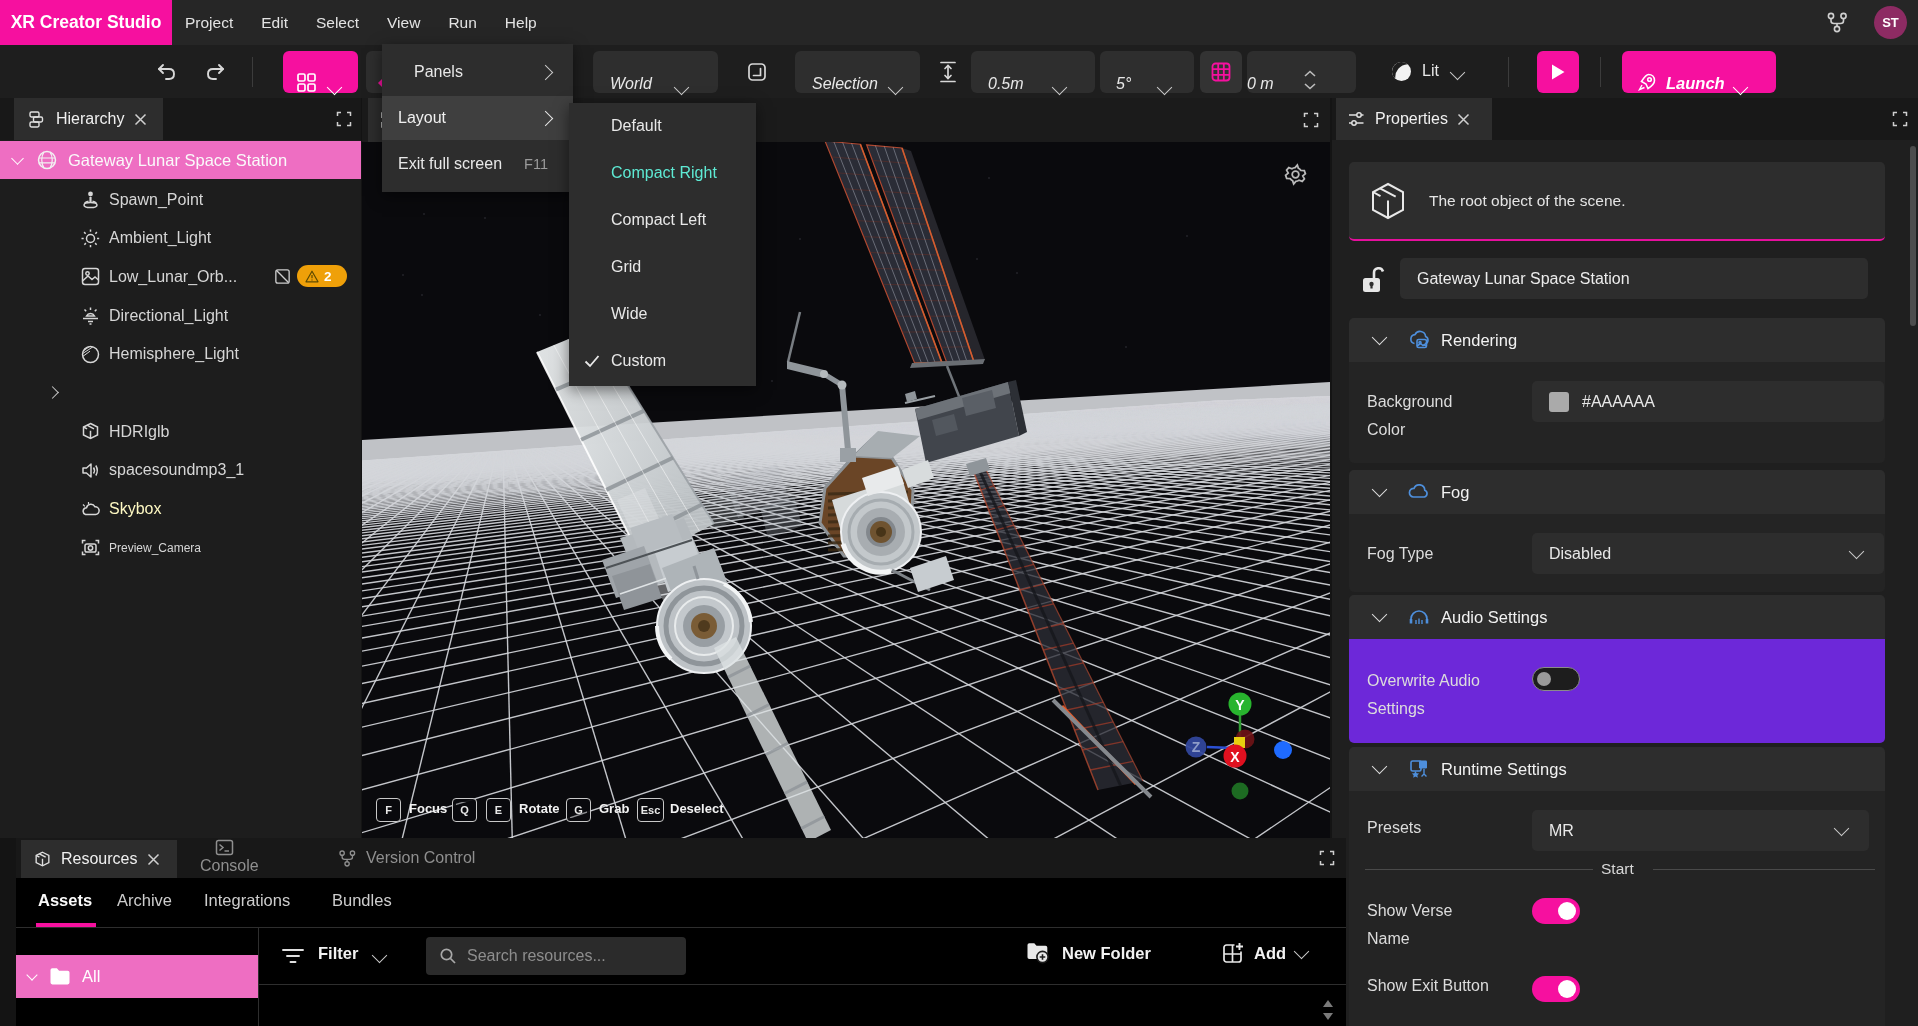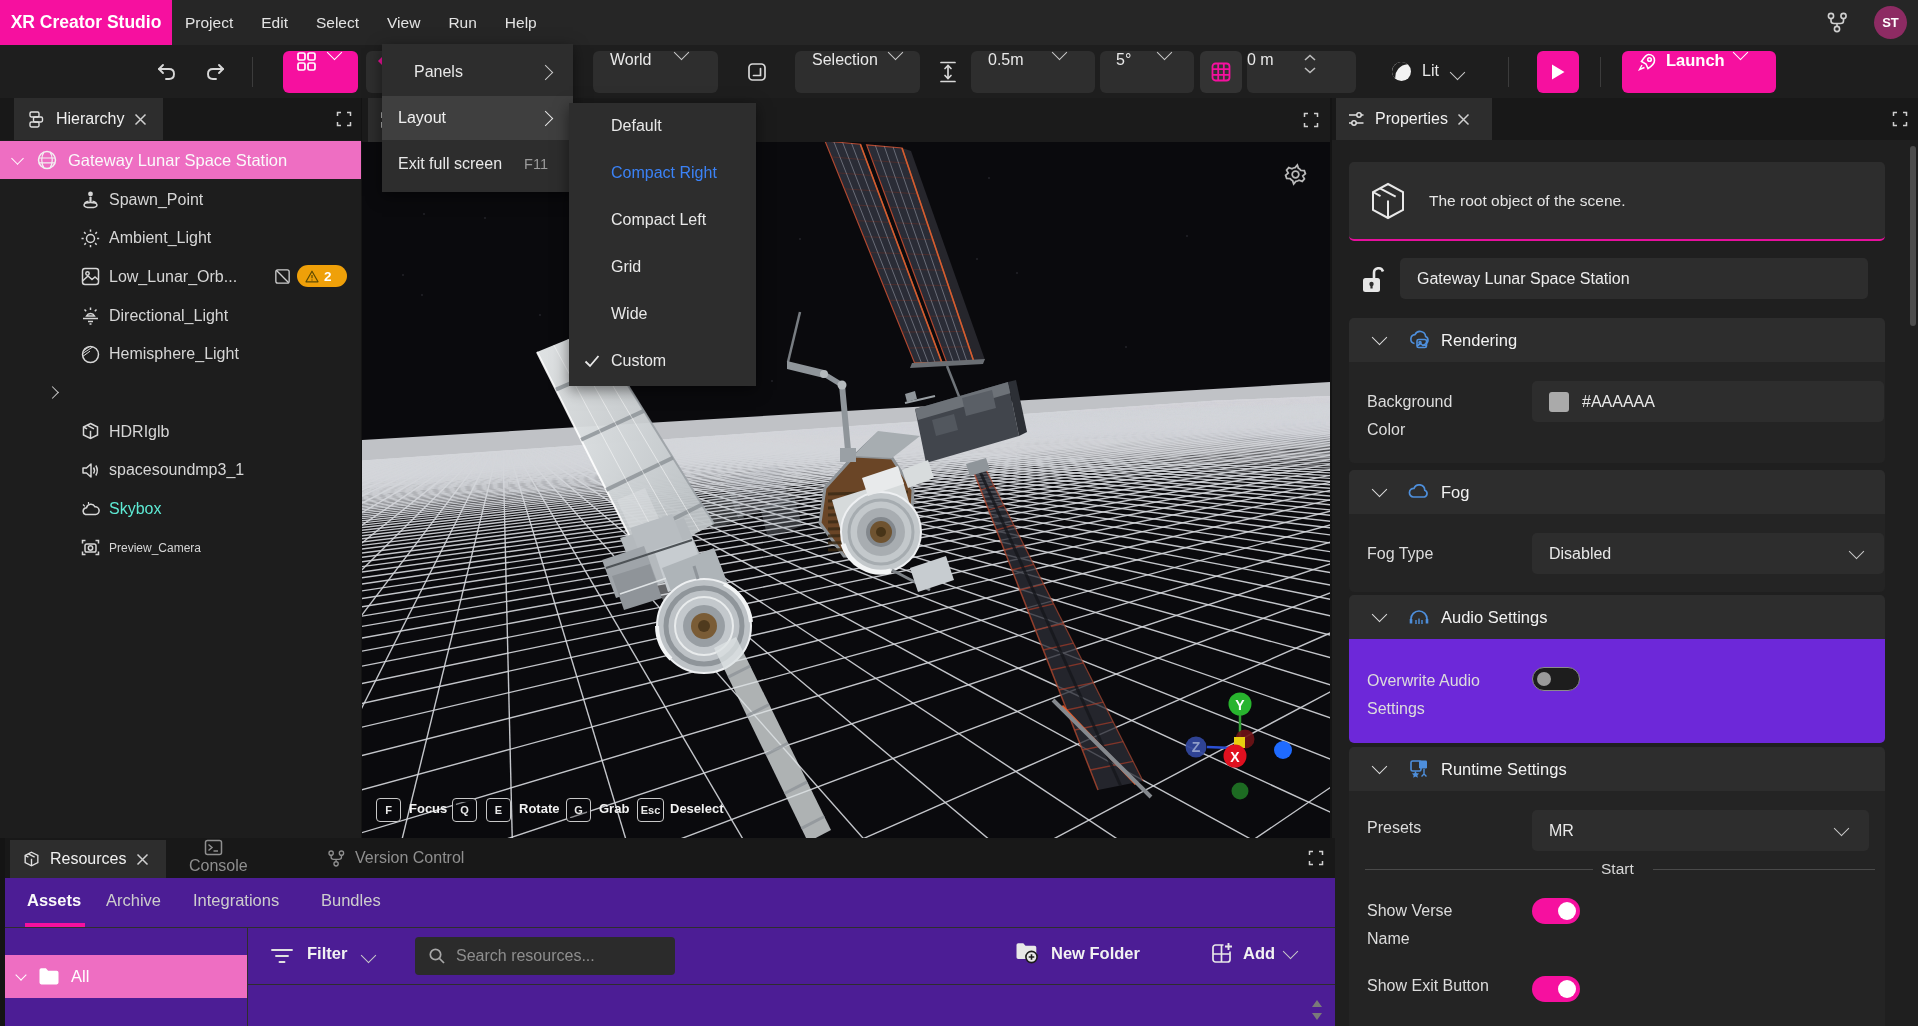--- a/index.html
+++ b/index.html
@@ -1,17 +1,17 @@
 <!DOCTYPE html>
 <html><head><meta charset="utf-8"><style>
 *{margin:0;padding:0;box-sizing:border-box;font-family:"Liberation Sans",sans-serif;}
 html,body{width:1918px;height:1026px;background:#141414;overflow:hidden;}
 .abs{position:absolute;}
 body{position:relative;color:#e6e6e6;-webkit-font-smoothing:antialiased;}
-.dd{background:#2e2e2e;border-radius:6px;display:flex;align-items:flex-start;color:#e8e8e8;}
+.dd{background:#2e2e2e;border-radius:6px;display:flex;align-items:flex-end;color:#e8e8e8;font-style:italic;}
 .chev{width:11px;height:11px;border:solid #c9c9c9;border-width:0 1.6px 1.6px 0;transform:rotate(45deg);display:inline-block;}
 svg{display:block}
 </style></head><body>
 
 <div class="abs" style="left:0;top:0;width:1918px;height:45px;background:#262626;">
   <div class="abs" style="left:0;top:0;width:172px;height:45px;background:#f6109f;color:#fff;
        font-size:17.5px;font-weight:700;display:flex;align-items:center;justify-content:center;">XR Creator Studio</div>
   <div class="abs" style="left:185px;top:0;height:45px;display:flex;align-items:center;gap:0;font-size:15.5px;color:#e3e3e3;">
     <span style="padding:0 14px 0 0;">Project</span>
       <span style="padding:0 14px;">Edit</span>
@@ -223,21 +223,21 @@
     <div class="abs" style="left:0;top:352.9px;width:361px;height:39px;display:flex;align-items:center;font-size:16px;color:#d6d6d6;">
       <div style="width:75px;"></div>
       <div style="width:30px;display:flex;justify-content:center;">
         <svg width="21" height="21" viewBox="0 0 21 21" fill="none" stroke="#d6d6d6" stroke-width="1.5">
           <path d="M3 8 H6.5 L11 4 V17 L6.5 13 H3 Z" stroke-linejoin="round"></path>
           <path d="M13.5 7.5 Q15.5 10.5 13.5 13.5 M15.8 5.5 Q18.8 10.5 15.8 15.5"></path>
         </svg>
       </div>
       <span style="margin-left:4px;">spacesoundmp3_1</span>
     </div>
-    <div class="abs" style="left:0;top:391.59999999999997px;width:361px;height:39px;display:flex;align-items:center;font-size:16px;color:#5eead4;">
+    <div class="abs" style="left:0;top:391.59999999999997px;width:361px;height:39px;display:flex;align-items:center;font-size:16px;color:#fef9c3;">
       <div style="width:75px;"></div>
       <div style="width:30px;display:flex;justify-content:center;">
         <svg width="21" height="21" viewBox="0 0 21 21" fill="none" stroke="#d6d6d6" stroke-width="1.5">
           <path d="M5.5 15.5 A3.5 3.5 0 0 1 6.5 8.7 A4.6 4.6 0 0 1 15 7.8 A3.8 3.8 0 0 1 15.5 15.5 Z"></path>
           <path d="M3 5.5 L4.8 7.3 M8.5 3 V5.2" stroke-width="1.2"></path>
         </svg>
       </div>
       <span style="margin-left:4px;">Skybox</span>
     </div>
     <div class="abs" style="left:0;top:430.29999999999995px;width:361px;height:39px;display:flex;align-items:center;font-size:12px;color:#d6d6d6;text-align:right;">
@@ -982,21 +982,21 @@
   <div class="abs" style="left:183px;top:107px;width:48px;height:26px;background:#f6109f;border-radius:13px;">
     <div style="position:absolute;right:4px;top:4px;width:18px;height:18px;border-radius:50%;background:#fff;"></div>
   </div>
   <span class="abs" style="left:18px;top:186px;font-size:16px;color:#dcdcdc;">Show Exit Button</span>
   <div class="abs" style="left:183px;top:185px;width:48px;height:26px;background:#f6109f;border-radius:13px;">
     <div style="position:absolute;right:4px;top:4px;width:18px;height:18px;border-radius:50%;background:#fff;"></div>
   </div>
     </div>
     <div class="abs" style="left:578px;top:48px;width:6px;height:180px;background:#4d4d4d;border-radius:3px;"></div>
 </div>
-<div class="abs" style="left:5px;top:838px;width:1330px;height:188px;background:#4c1d95;">
+<div class="abs" style="left:16px;top:838px;width:1330px;height:188px;background:#000000;">
   <div class="abs" style="left:0;top:0;width:1330px;height:40px;background:#181818;"></div>
   <div class="abs" style="left:5px;top:2px;width:156px;height:38px;background:#2d2d2d;display:flex;align-items:center;">
     <svg style="margin-left:12px" width="19" height="19" viewBox="0 0 21 21" fill="none" stroke="#e0e0e0" stroke-width="1.5">
         <path d="M10.5 2.5 L17.5 6 V14 L10.5 17.5 L3.5 14 V6 Z"></path>
         <path d="M7 4.2 L14 7.8 M10.5 17.5 L10.5 9.8 M3.5 6 L7.1 7.8"></path>
       </svg>
     <span style="margin-left:9px;font-size:16px;color:#f0f0f0;">Resources</span>
     <svg style="margin-left:10px" width="13" height="13" viewBox="0 0 13 13" stroke="#d0d0d0" stroke-width="1.5">
         <path d="M1.5 1.5 L11.5 11.5 M11.5 1.5 L1.5 11.5"></path>
       </svg>
@@ -1085,21 +1085,21 @@
   <div class="abs" style="left:0;top:97px;width:191px;height:46px;display:flex;align-items:center;">
     <span style="margin-left:16px;font-size:16px;color:#e8e8e8;">Exit full screen</span>
     <span style="margin-left:22px;font-size:14.5px;color:#9b9b9b;">F11</span>
   </div>
 </div>
 <div class="abs" style="left:569px;top:103px;width:187px;height:283px;background:#2d2d2d;box-shadow:0 4px 14px rgba(0,0,0,.5);z-index:51;">
 <div class="abs" style="left:0;top:0px;width:187px;height:46px;display:flex;align-items:center;">
       <span style="margin-left:42px;font-size:16px;color:#e8e8e8;">Default</span>
     </div>
     <div class="abs" style="left:0;top:47px;width:187px;height:46px;display:flex;align-items:center;">
-      <span style="margin-left:42px;font-size:16px;color:#3b82f6;">Compact Right</span>
+      <span style="margin-left:42px;font-size:16px;color:#5eead4;">Compact Right</span>
     </div>
     <div class="abs" style="left:0;top:94px;width:187px;height:46px;display:flex;align-items:center;">
       <span style="margin-left:42px;font-size:16px;color:#e8e8e8;">Compact Left</span>
     </div>
     <div class="abs" style="left:0;top:141px;width:187px;height:46px;display:flex;align-items:center;">
       <span style="margin-left:42px;font-size:16px;color:#e8e8e8;">Grid</span>
     </div>
     <div class="abs" style="left:0;top:188px;width:187px;height:46px;display:flex;align-items:center;">
       <span style="margin-left:42px;font-size:16px;color:#e8e8e8;">Wide</span>
     </div>

